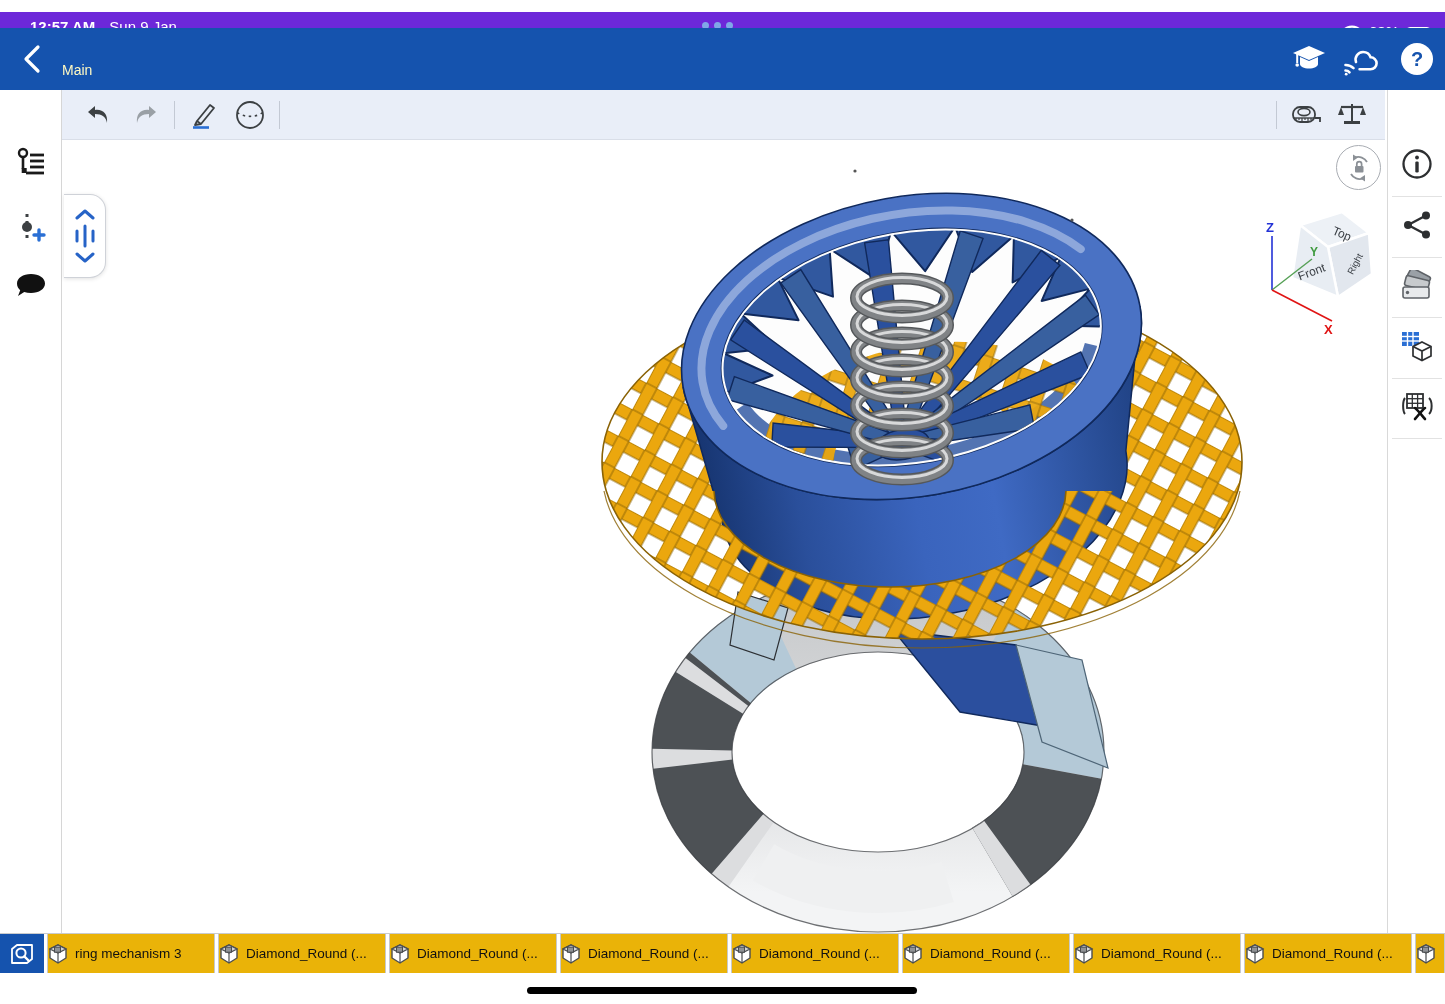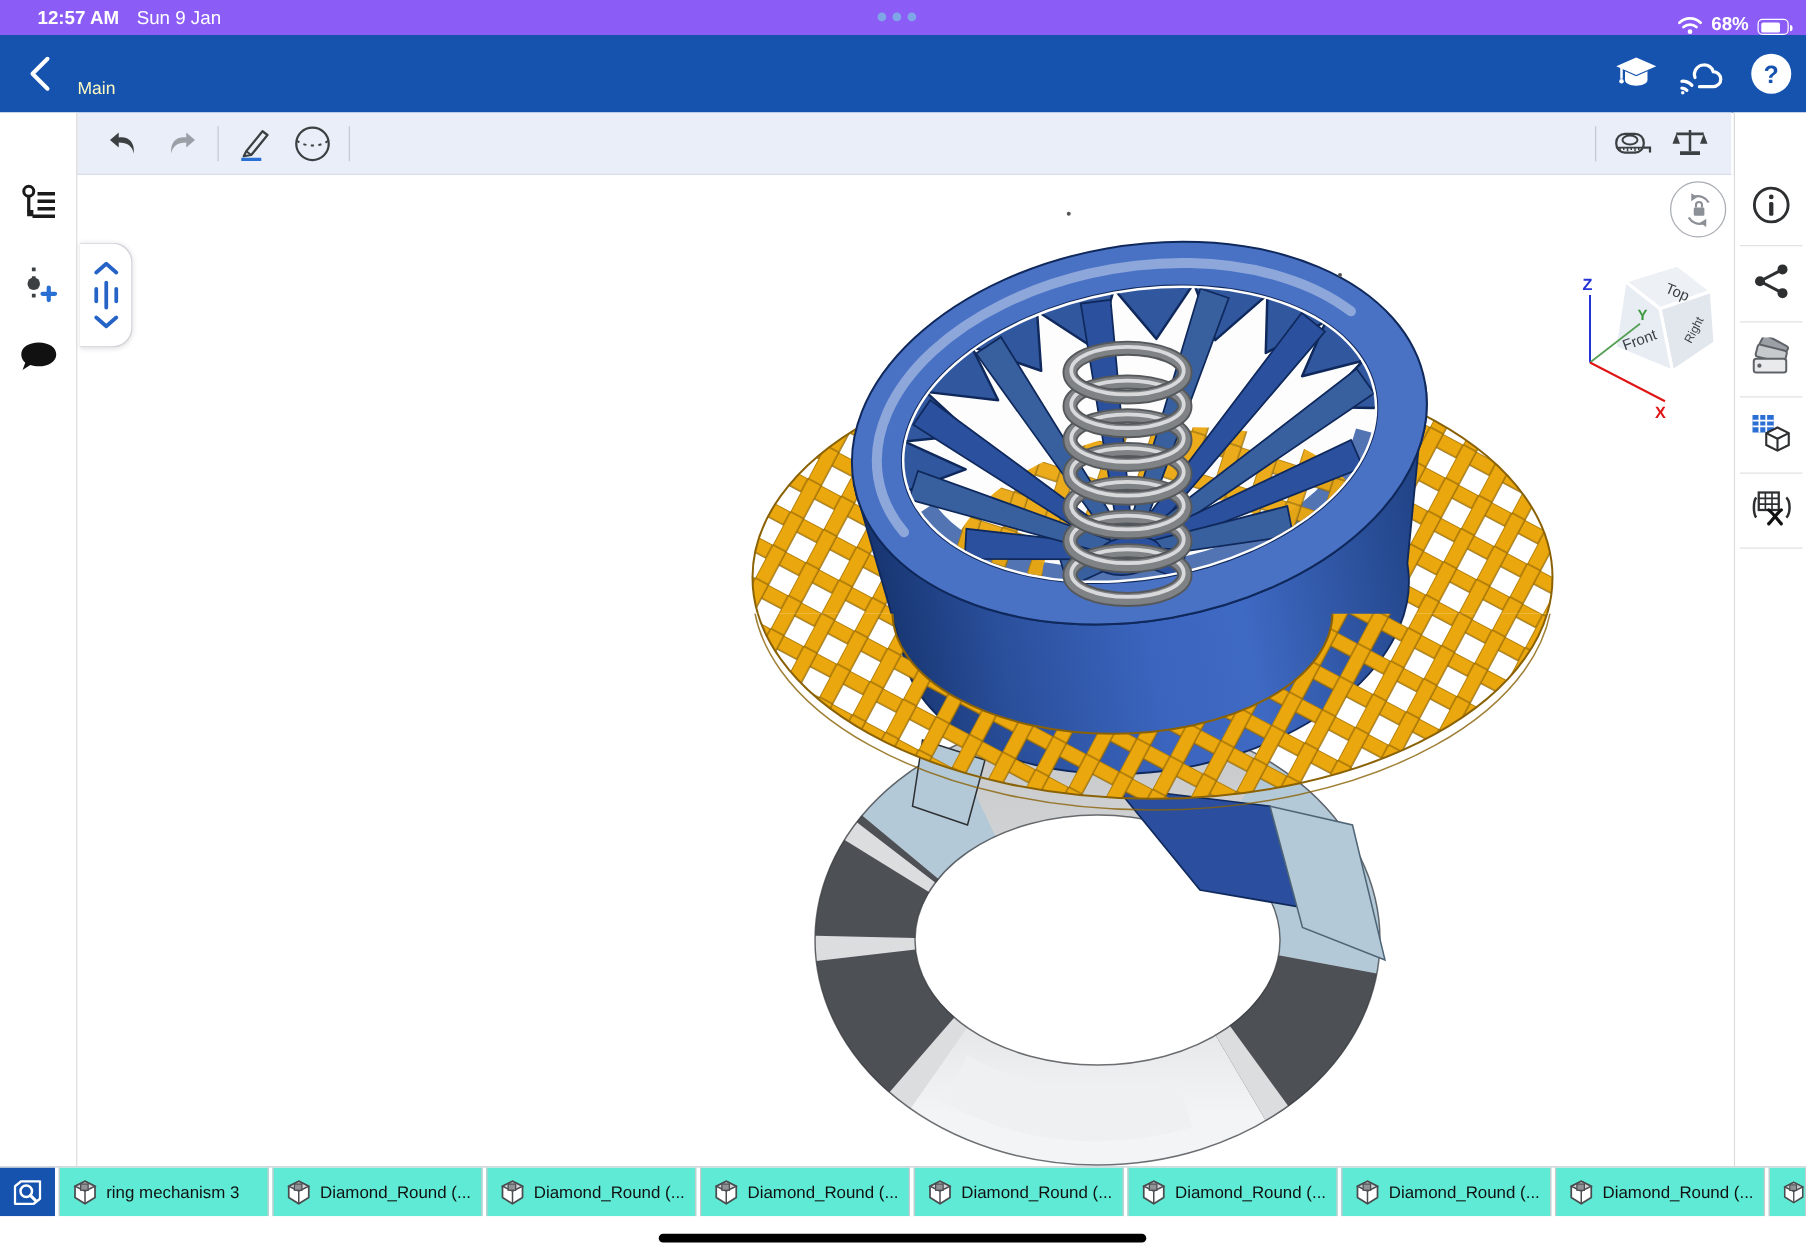--- a/index.html
+++ b/index.html
@@ -2,21 +2,21 @@
 <html><head>
 <meta charset="utf-8">
 <style>
   * { margin:0; padding:0; box-sizing:border-box; }
   html,body { width:1445px; height:1004px; overflow:hidden; background:#fff;
     font-family:"Liberation Sans", sans-serif; }
   .abs { position:absolute; }
   #page { position:relative; width:1445px; height:1004px; background:#fff; }
 
   
-  #statusbar { left:0; top:0; width:1445px; height:28px; background:#8b5cf6; color:#fff;
+  #statusbar { left:0; top:12px; width:1445px; height:28px; background:#6d28d9; color:#fff;
     display:flex; align-items:center; font-size:15px; }
   #statusbar .time { font-weight:bold; margin-left:30px; }
   #statusbar .date { margin-left:14px; font-weight:500; }
   #mtdots { left:702px; top:10px; display:flex; gap:5px; }
   #mtdots i { width:7px; height:7px; border-radius:50%; background:#7fa7e8; }
   #sb-right { position:absolute; right:14px; top:0; height:28px; display:flex; align-items:flex-end; gap:7px; color:#fff; font-size:15px; font-weight:600;}
   #batt { width:25px; height:13px; border:1.5px solid #fff; border-radius:4px; position:relative; }
   #batt .lvl { position:absolute; left:1.5px; top:1.5px; bottom:1.5px; width:68%; background:#fff; border-radius:1.5px;}
   #batt .nub { position:absolute; right:-4px; top:3.5px; width:2.5px; height:5px; background:#fff; border-radius:0 2px 2px 0;}
 
@@ -44,22 +44,22 @@
   #scrubber { left:64px; top:194px; width:42px; height:84px; background:#fff; border:1px solid #cfd2d8;
     border-left:none; border-radius:0 16px 16px 0; box-shadow:0 1px 4px rgba(0,0,0,.12);
     display:flex; flex-direction:column; align-items:center; justify-content:center; gap:3px; }
   #lockbtn { left:1336px; top:145px; width:45px; height:45px; border-radius:50%; background:#fff;
     border:1.5px solid #a9adb3; display:flex; align-items:center; justify-content:center; }
 
   
   #tabbar { left:0; top:933px; width:1445px; height:40px; background:#fff; border-top:1px solid #c9cbcd;
     display:flex; align-items:stretch; overflow:hidden; }
   #tab-search { width:44px; min-width:44px; background:#1553ae; display:flex; align-items:center; justify-content:center; }
-  .tab { width:168px; min-width:168px; margin-left:3px; background:#5eead4; border:1px solid #c7c9cb; border-top:none; border-bottom:none;
-    display:flex; align-items:center; gap:7px; padding-left:10px; font-size:13.5px; color:#111; white-space:nowrap; overflow:hidden; }
+  .tab { width:168px; min-width:168px; margin-left:3px; background:#eab308; border:1px solid #c7c9cb; border-top:none; border-bottom:none;
+    display:flex; align-items:center; gap:7px; padding-left:0; font-size:13.5px; color:#111; white-space:nowrap; overflow:hidden; }
   .tab.partial { width:30px; min-width:30px; }
   #homebar { left:527px; top:987px; width:390px; height:7px; background:#000; border-radius:4px; }
 
   svg text { font-family:"Liberation Sans", sans-serif; }
 </style>
 </head>
 <body>
 
 <div id="page">
 

